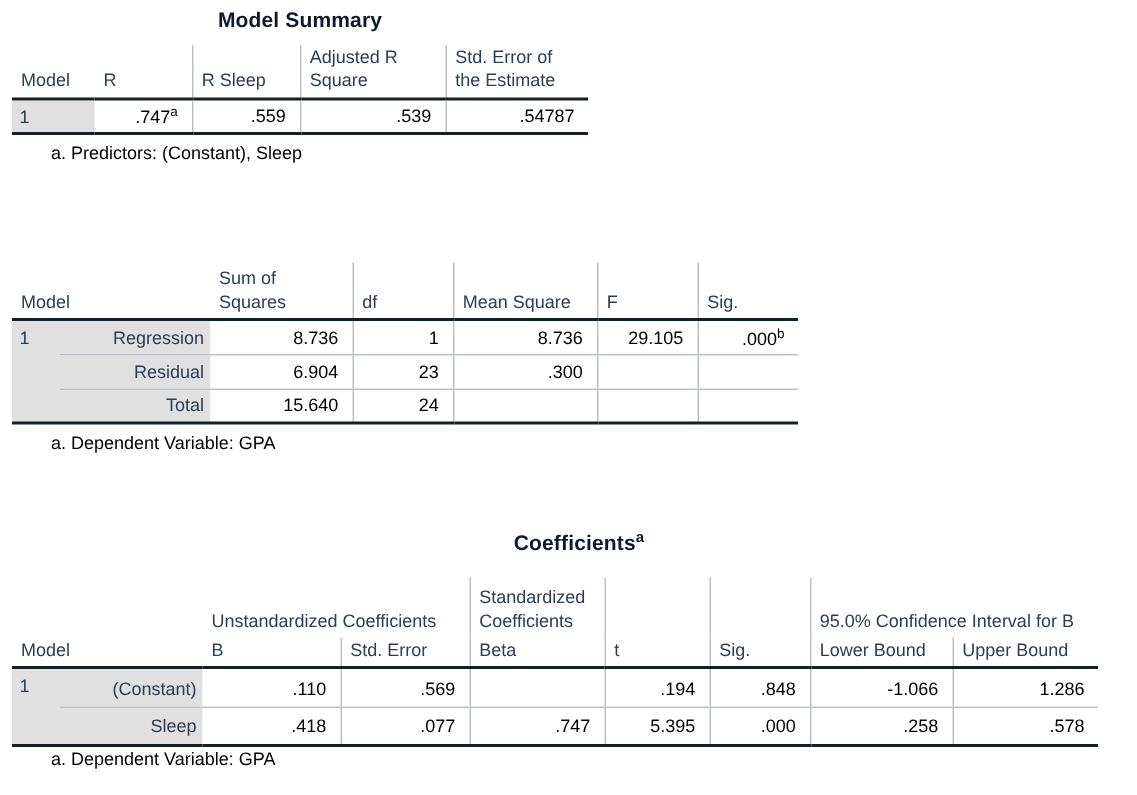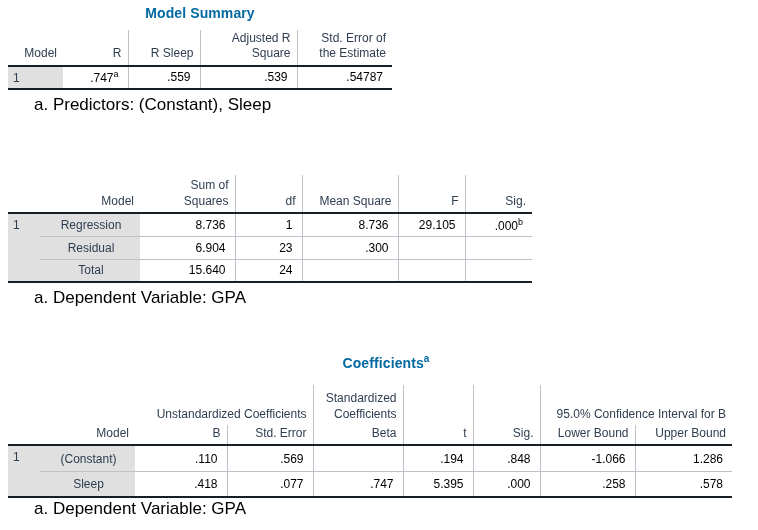--- a/index.html
+++ b/index.html
@@ -7,54 +7,54 @@
     --stub:#e0e0e0;
     --thin:#bcc2c8;
     --thick:#171f26;
   }
   html,body{margin:0;padding:0;background:#fff;}
   .page{
     position:relative;width:758px;height:530px;background:#fff;
     font-family:"Liberation Sans",sans-serif;color:#000;overflow:hidden;
   }
   .tbl-title{
-    position:absolute;text-align:center;font-weight:bold;font-size:14px;color:#0369a1;
+    position:absolute;text-align:center;font-weight:bold;font-size:14px;color:#0f172a;
     letter-spacing:0.1px;
   }
   .tbl-title sup{font-size:10px;font-weight:bold;}
   table.spss{
     position:absolute;border-collapse:collapse;table-layout:fixed;
     font-size:12px;
   }
   .spss th{
-    font-weight:normal;color:var(--hdr);vertical-align:bottom;text-align:right;
+    font-weight:normal;color:var(--hdr);vertical-align:bottom;text-align:left;
     padding:1px 6px 3px 6px;line-height:1.28;overflow:hidden;
   }
   .spss td{
     color:#000;vertical-align:middle;text-align:right;padding:0 9px 0 6px;overflow:hidden;
   }
   .stub-h{text-align:left;vertical-align:bottom;padding-left:5px;}
   td.stub{
-    background:var(--stub);color:var(--hdr);text-align:center;padding:0 4px 0 6px;
+    background:var(--stub);color:var(--hdr);text-align:right;padding:0 4px 0 6px;
   }
   td.stub-num{
     background:var(--stub);color:var(--hdr);text-align:left;vertical-align:top;
     padding:4px 4px 0 5px;
   }
   .bt2{border-bottom:2px solid var(--thick);}
   .bb1{border-bottom:1px solid var(--thin);}
   .bl1{border-left:1px solid var(--thin);}
   .hA{height:40px;}
   .hB{height:16px;}
   .h32{height:32px;}
   .h38{height:38px;}
   .r23{height:23px;}
   .r26{height:26px;}
   td sup{font-size:9px;}
-  .footnote{position:absolute;font-size:17px;color:#000;white-space:nowrap;}
+  .footnote{position:absolute;font-size:12px;color:#000;white-space:nowrap;}
 </style>
 </head>
 <body>
 
 <div class="page">
 
   <div class="tbl-title" style="left:8px;top:5px;width:384px">
     <span>Model Summary</span>
   </div>
 

